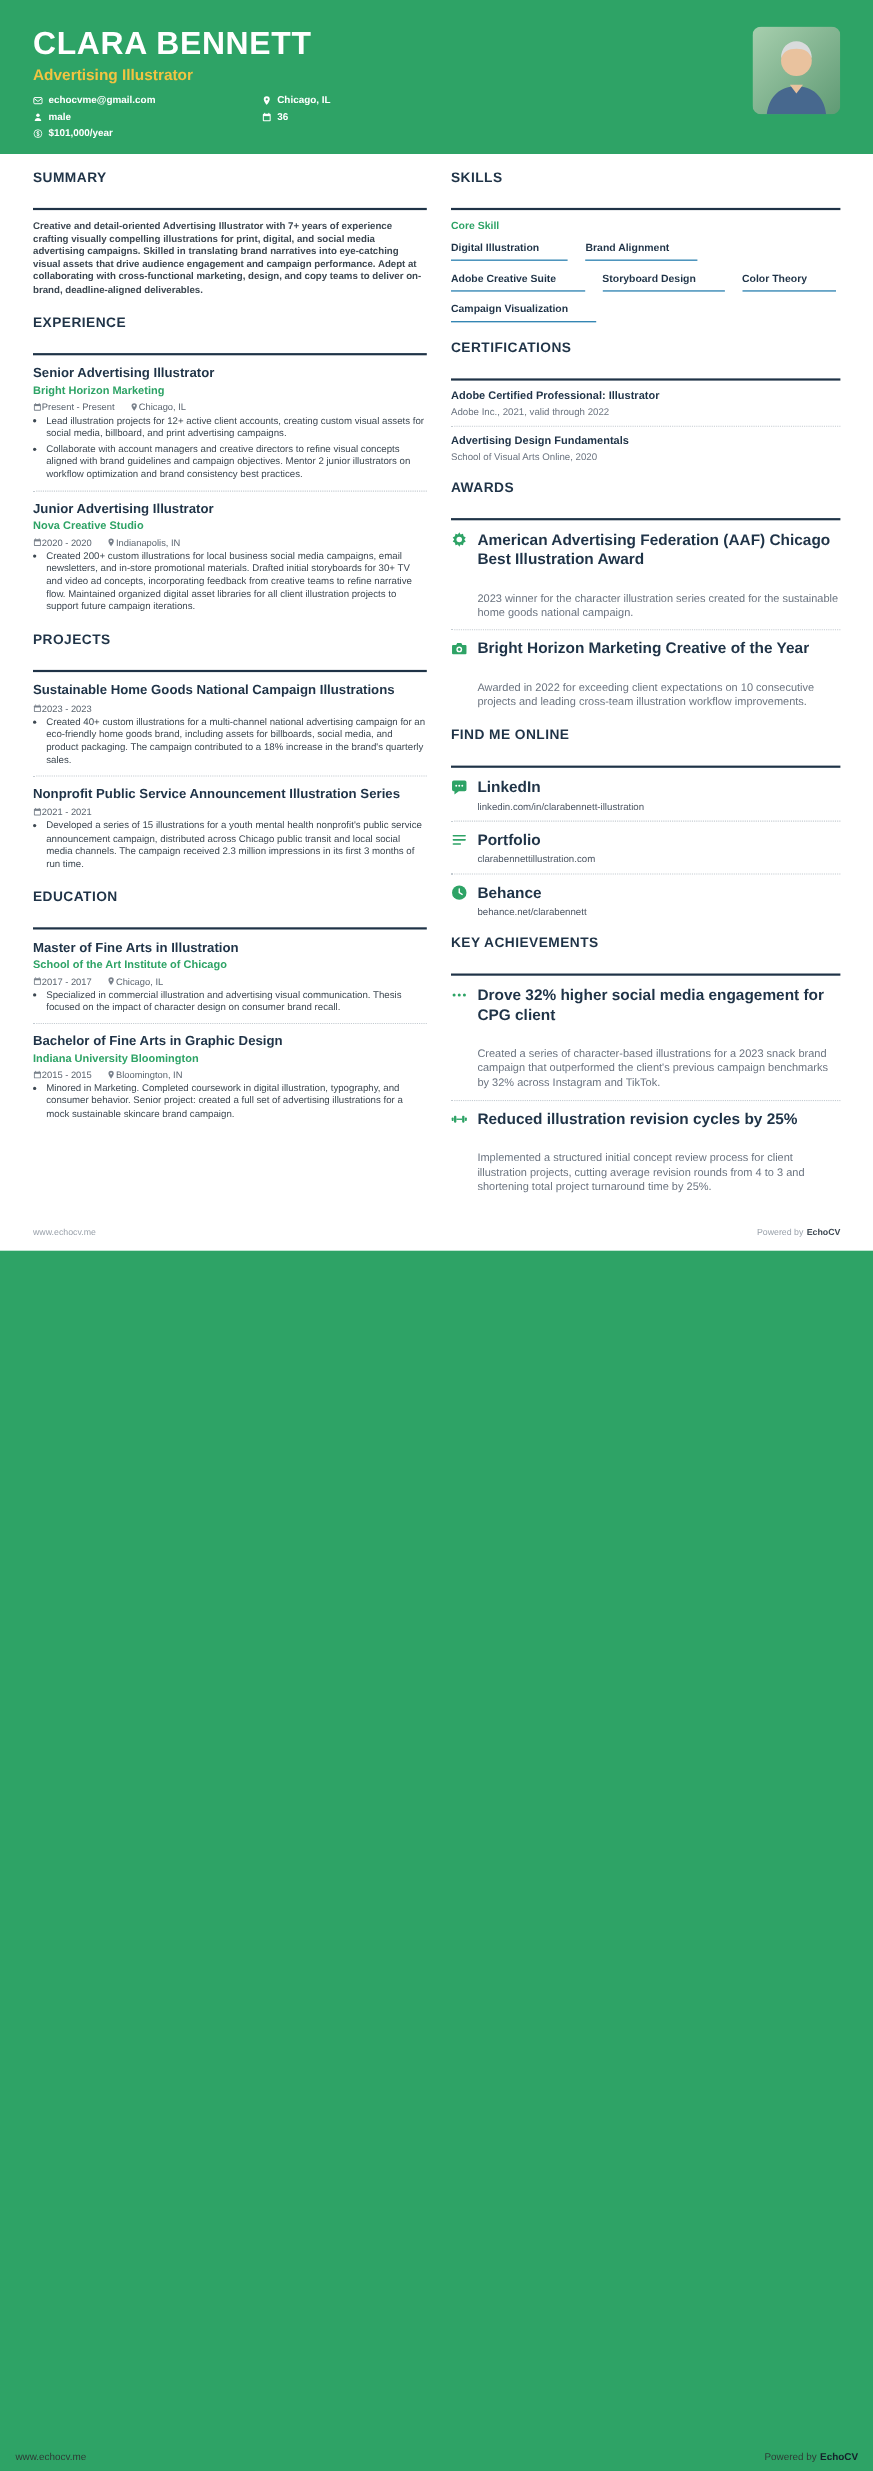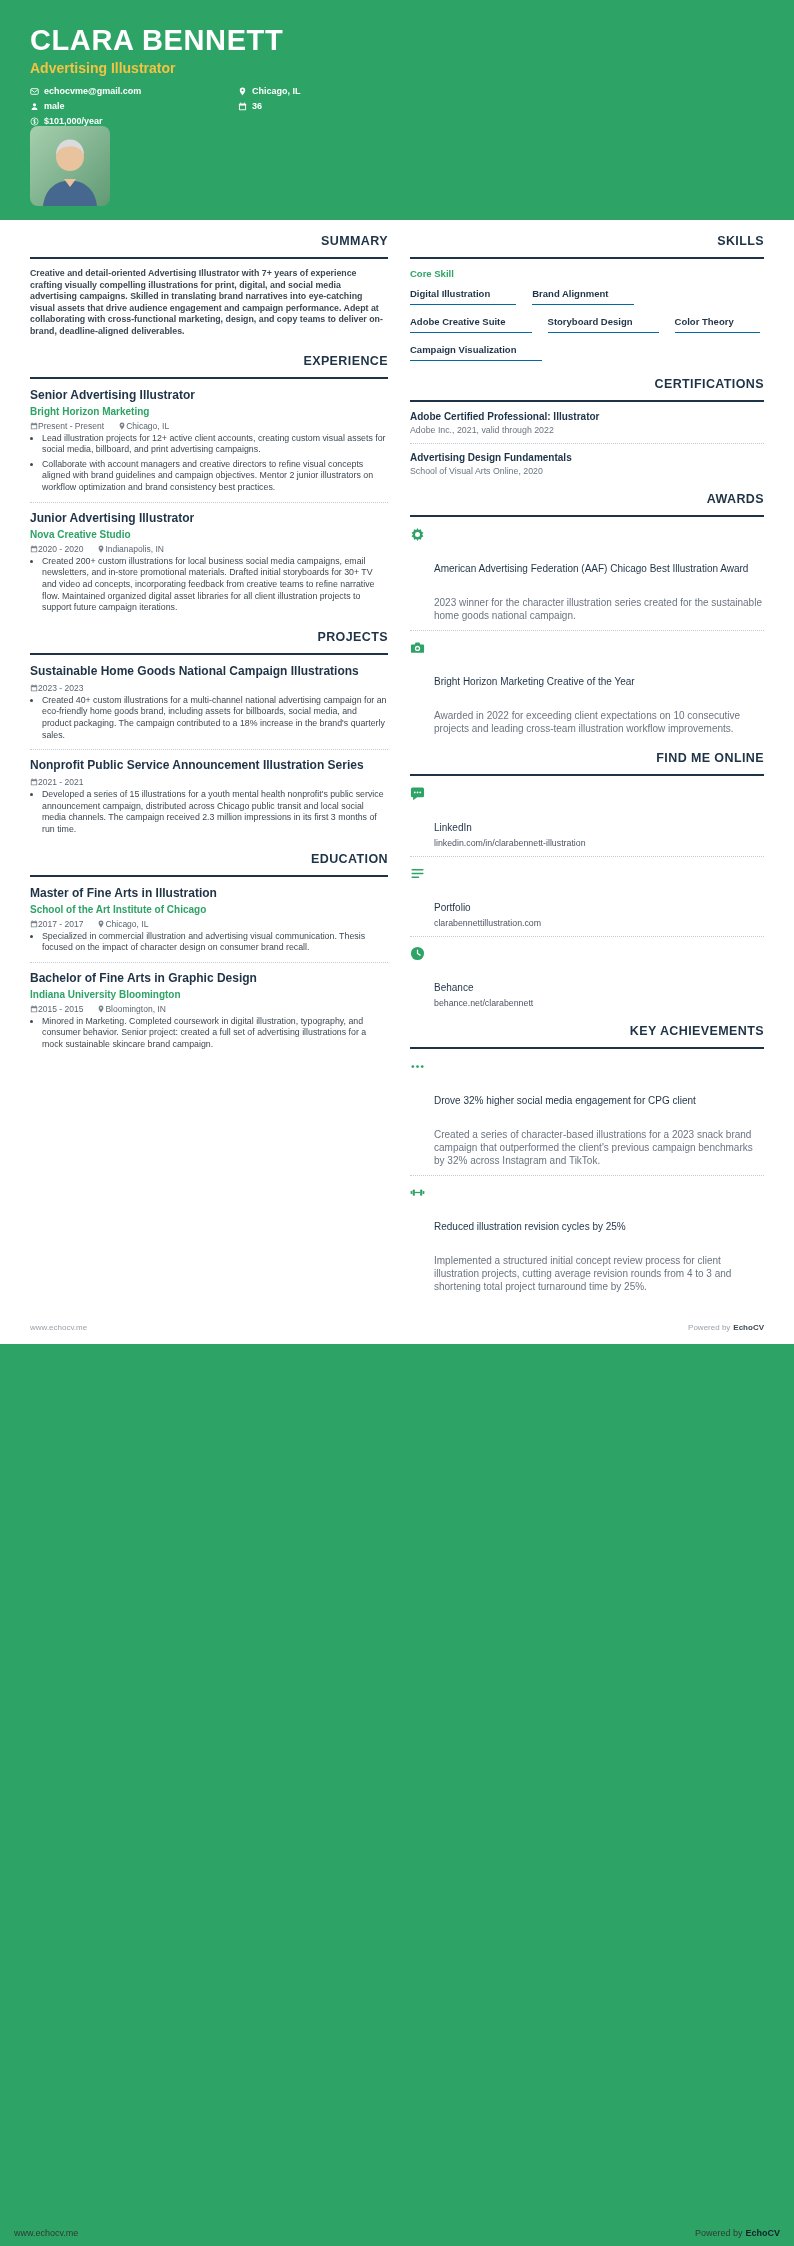--- a/index.html
+++ b/index.html
@@ -1,61 +1,61 @@
 <!DOCTYPE html>
 <html><head>
 <meta charset="utf-8">
 <style>
   * { margin:0; padding:0; box-sizing:border-box; }
   html,body { background:#2EA366; }
   body { width:794px; font-family:"Liberation Sans", sans-serif; -webkit-font-smoothing:antialiased; }
   .canvas { position:relative; width:794px; height:2246px; background:#2EA366; overflow:hidden; }
 
   
-  .hdr { display:flex; justify-content:space-between; align-items:flex-start; padding:24px 30px 14px;flex-direction:column; }
+  .hdr { display:flex; justify-content:space-between; align-items:flex-start; padding:24px 30px 14px; }
   .name { font-size:29px; font-weight:bold; color:#ffffff; letter-spacing:.6px; }
   .jobtitle { font-size:14px; font-weight:bold; color:#F2C441; margin-top:3px; }
   .contacts { display:flex; margin-top:10px;justify-content:center; }
   .ccol { display:flex; flex-direction:column; gap:5px; }
   .ccol.first { width:208px; flex:none; }
   .crow { display:flex; align-items:center; gap:5px; color:#ffffff; font-size:9px; font-weight:600; }
   .crow.bold { font-weight:bold; }
   .cicn { width:9px; height:9px; display:inline-flex; color:#ffffff; flex:none; }
   .cicn svg { width:100%; height:100%; }
   .photo { width:80px; height:80px; border-radius:8px; overflow:hidden; flex:none; }
   .photo svg { display:block; width:100%; height:100%; }
 
   
   .bodyw { background:#ffffff; padding:14px 30px 12px; min-height:676px; display:flex; flex-direction:column; }
   .cols { display:flex; gap:22px; flex:1; align-items:flex-start; }
   .colL { width:358px; flex:none; }
   .colR { flex:1; min-width:0; }
   .sec { margin-bottom:16px; }
-  .sec-h { font-size:12.5px; font-weight:bold; color:#1F3347; letter-spacing:.4px; border-bottom:2px solid #1F3347; padding-bottom:9px; margin-bottom:9px;text-align:right; }
+  .sec-h { font-size:12.5px; font-weight:bold; color:#1F3347; letter-spacing:.4px; border-bottom:2px solid #1F3347; padding-bottom:21px; margin-bottom:9px; }
   .para { font-size:8.8px; line-height:1.32; color:#3D4852;font-weight:bold; }
   .item-title { font-size:12px; font-weight:bold; color:#1F3347; line-height:1.25; }
   .company { font-size:10px; font-weight:bold; color:#2EA366; margin-top:3px; }
   .meta { display:flex; gap:14px; margin-top:4px; font-size:8.5px; color:#5B6570; align-items:center; }
   .meta-i { display:inline-flex; align-items:center; gap:0; }
   .micn { width:8px; height:8px; display:inline-flex; color:#7A828C; flex:none; }
   .micn svg { width:100%; height:100%; }
   ul.blt { margin:2px 0 0; padding-left:12px; }
   ul.blt li { font-size:8.8px; line-height:1.32; color:#3D4852; margin-bottom:3px; }
   .dotted { border-top:1px dotted #C3CAD0; margin:8px 0; }
 
   
   .core-label { font-size:9.5px; font-weight:bold; color:#2EA366; margin-bottom:9px; }
   .tags { display:flex; flex-wrap:wrap; column-gap:16px; row-gap:11px; }
   .tag { font-size:9.5px; font-weight:bold; color:#1F3347; padding:0 26px 5px 0; border-bottom:1px solid #0369a1; }
   .cert-t { font-size:10px; font-weight:bold; color:#1F3347; }
   .cert-s { font-size:8.8px; color:#6B7480; margin-top:3px; }
   .ritem { display:flex; gap:9px; }
   .ricn { width:15px; height:15px; flex:none; color:#2EA366; margin-top:1px; display:inline-flex; }
   .ricn svg { width:100%; height:100%; }
-  .rtitle { font-size:10px; font-weight:normal; color:#1F3347; line-height:1.28;margin-top:37px; }
+  .rtitle { font-size:14px; font-weight:bold; color:#1F3347; line-height:1.28; }
   .rdesc { font-size:10px; color:#6B7480; line-height:1.32; margin-top:20px; }
   .rvalue { font-size:8.8px; color:#4B5563; margin-top:3px; }
 
   
   .pfooter { display:flex; justify-content:space-between; align-items:center; margin-top:auto; padding-top:14px; font-size:8px; color:#9AA2AB; }
   .powered { display:inline-flex; gap:3px; align-items:baseline; }
   .pfooter .brand { font-weight:bold; color:#3D4852; }
   .bfooter { position:absolute; left:0; right:0; bottom:0; display:flex; justify-content:space-between; align-items:center; padding:0 14px 8px; font-size:9px; color:#2E3B35; }
   .bfooter .brand { font-weight:bold; color:#14202A; }
 </style>

